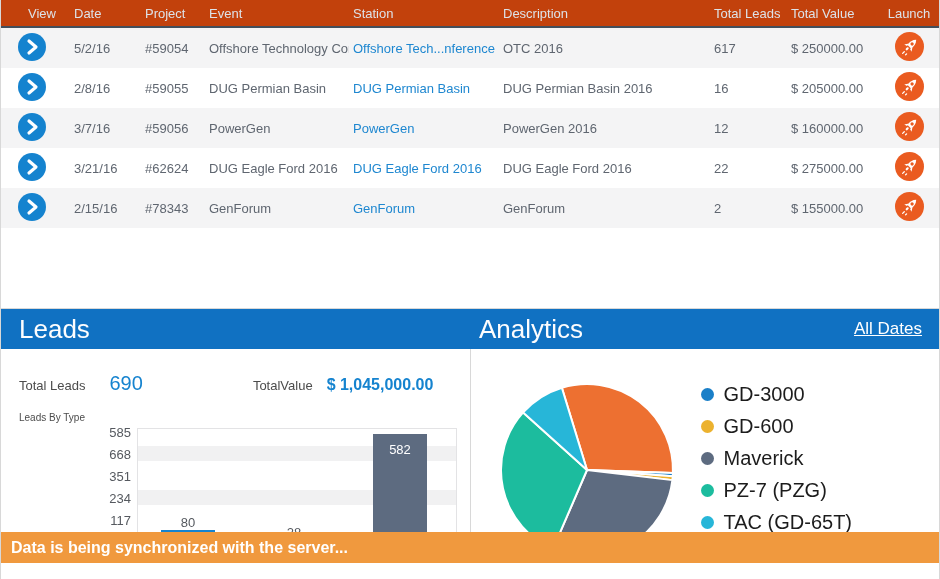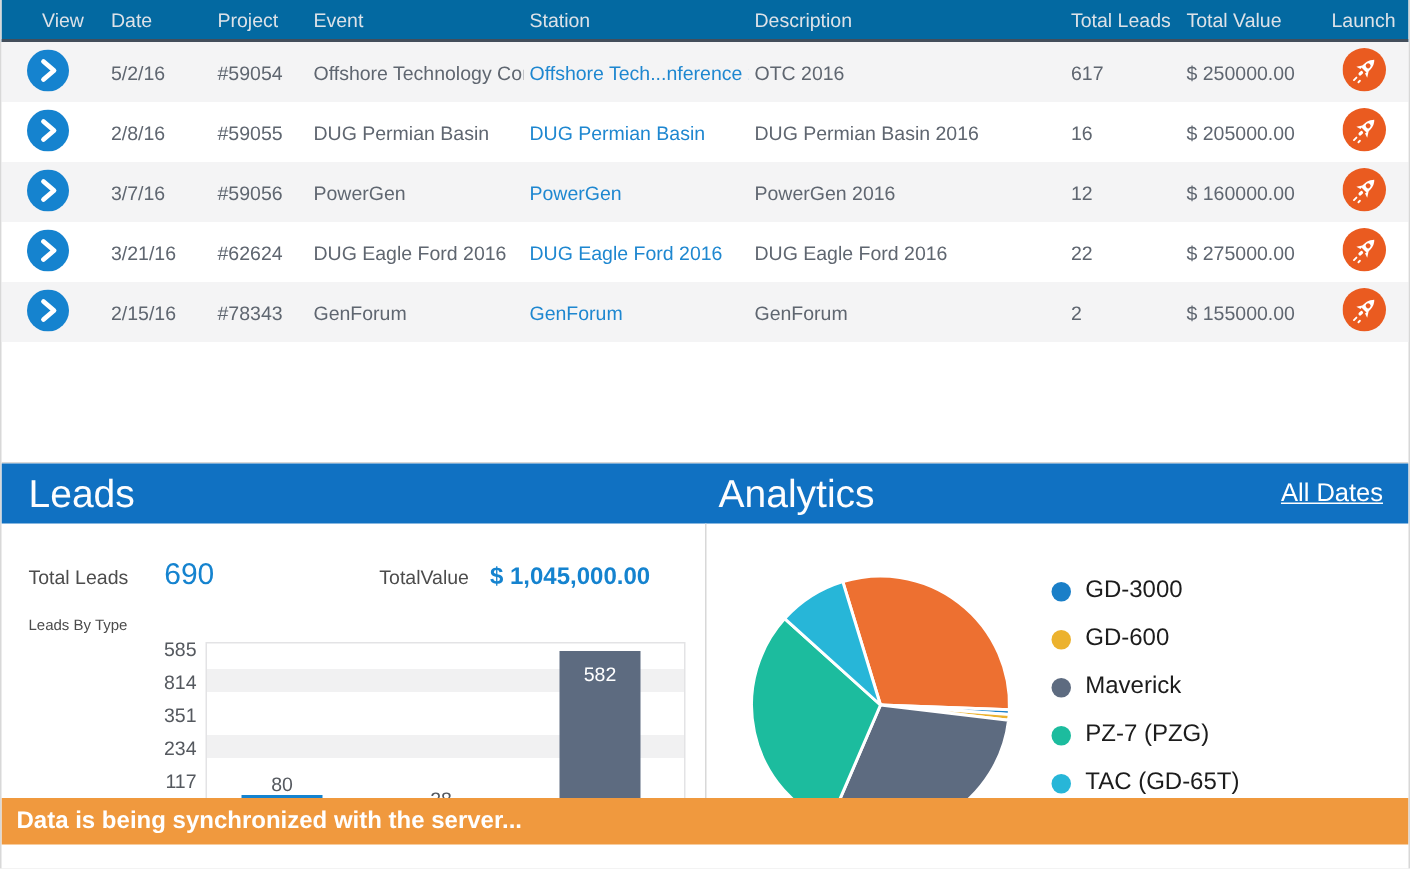--- a/index.html
+++ b/index.html
@@ -5,21 +5,21 @@
   * { margin:0; padding:0; box-sizing:border-box; }
   html,body { background:#e9e9e9; }
   body { font-family:"Liberation Sans","DejaVu Sans",sans-serif; }
   .app { position:relative; width:940px; height:579px; background:#fff;
          border-left:1px solid #d8d8d8; border-right:1px solid #d8d8d8;
          overflow:hidden; margin:0 auto; }
 
   
   .grid-row { display:grid;
     grid-template-columns:62px 72px 66px 148px 150px 204px 78px 98px 60px; }
-  .thead { height:28px; background:#0369a1; border-bottom:2px solid #434e5b; }
+  .thead { height:28px; background:#c2410c; border-bottom:2px solid #434e5b; }
   .thead .hcell { color:#dde2e8; font-size:13px; display:flex; align-items:center;
     white-space:nowrap; }
   .trow { height:40px; }
   .trow.odd  { background:#f4f4f5; }
   .trow.even { background:#ffffff; }
   .cell { display:flex; align-items:center; font-size:13px; color:#5f6670;
     white-space:nowrap; overflow:hidden; }
   .pl11 { padding-left:11px; } .pl10 { padding-left:10px; }
   .pl8  { padding-left:8px; }  .pl4  { padding-left:4px; }
   .c-center { justify-content:center; }
@@ -57,21 +57,21 @@
       #ffffff 0 17px, #f1f1f2 17px 32px, #ffffff 32px 44px); }
   .bar { position:absolute; bottom:2px; width:54px; }
   .bar-val { position:absolute; width:54px; text-align:center; font-size:13px; }
   .bar-val.outside { color:#55595f; }
   .bar-val.inside { color:#ffffff; }
 
   .pie-svg { position:absolute; left:20px; top:25px; }
   .legend { position:absolute; left:230px; top:35px; }
   .legend-item { display:flex; align-items:center; height:20px; margin-bottom:12px; }
   .legend-dot { width:13px; height:13px; border-radius:50%; margin-right:10px; flex:none; }
-  .legend-label { font-size:16px; color:#1c1c1c; }
+  .legend-label { font-size:20px; color:#1c1c1c; }
 
   
   .status-bar { position:absolute; left:0; bottom:16px; width:100%; height:31px;
     background:#f0993e; z-index:20; display:flex; align-items:center; }
   .status-bar span { color:#fff; font-size:16px; font-weight:bold; padding-left:10px; }
 </style>
 </head>
 <body>
 
 <div class="app">
@@ -289,21 +289,21 @@
       <div class="stats">
         <span class="stat-label">Total Leads</span>
         <span class="stat-value">690</span>
         <span class="stat-label stat-label2">TotalValue</span>
         <span class="stat-value stat-value2">$ 1,045,000.00</span>
       </div>
       <div class="chart-label">Leads By Type</div>
       <div class="bar-chart" id="bar-chart">
         <div id="ylabels">
             <div class="ylabel" style="top: 0px;">585</div>
-            <div class="ylabel" style="top: 22px;">814</div>
+            <div class="ylabel" style="top: 22px;">668</div>
             <div class="ylabel" style="top: 44px;">351</div>
             <div class="ylabel" style="top: 66px;">234</div>
             <div class="ylabel" style="top: 88px;">117</div>
             <div class="ylabel" style="top: 110px;">0</div>
           </div>
         <div class="plot" id="plot">
             <div class="bar" style="left: 23px; height: 15px; background: rgb(21, 131, 207);"></div>
             <div class="bar-val outside" style="left: 23px; top: 86px;">80</div>
             <div class="bar" style="left: 129px; height: 5px; background: rgb(236, 178, 46);"></div>
             <div class="bar-val outside" style="left: 129px; top: 96px;">28</div>

